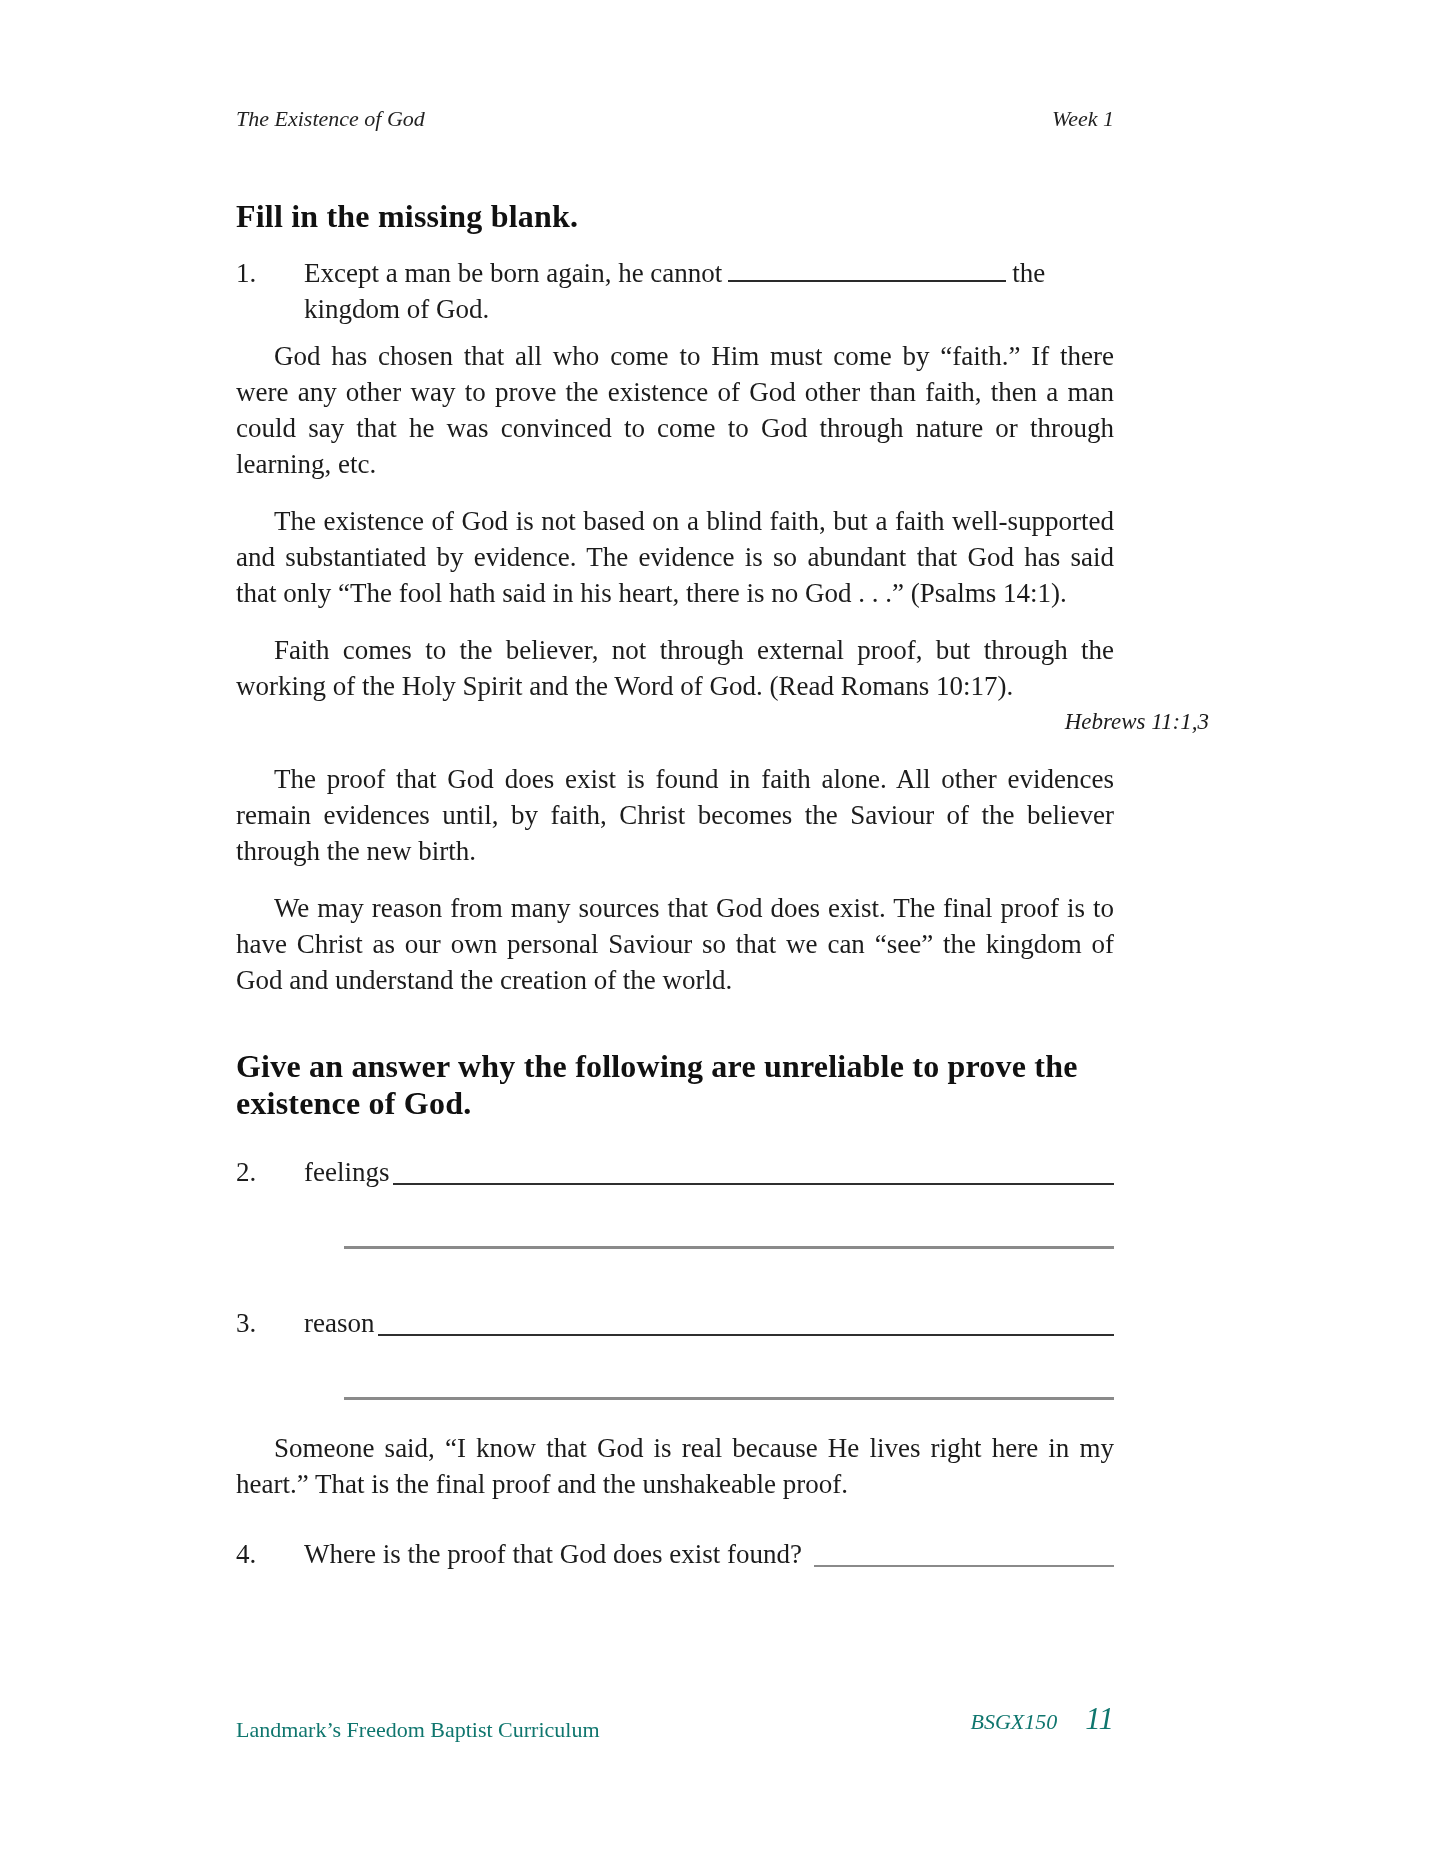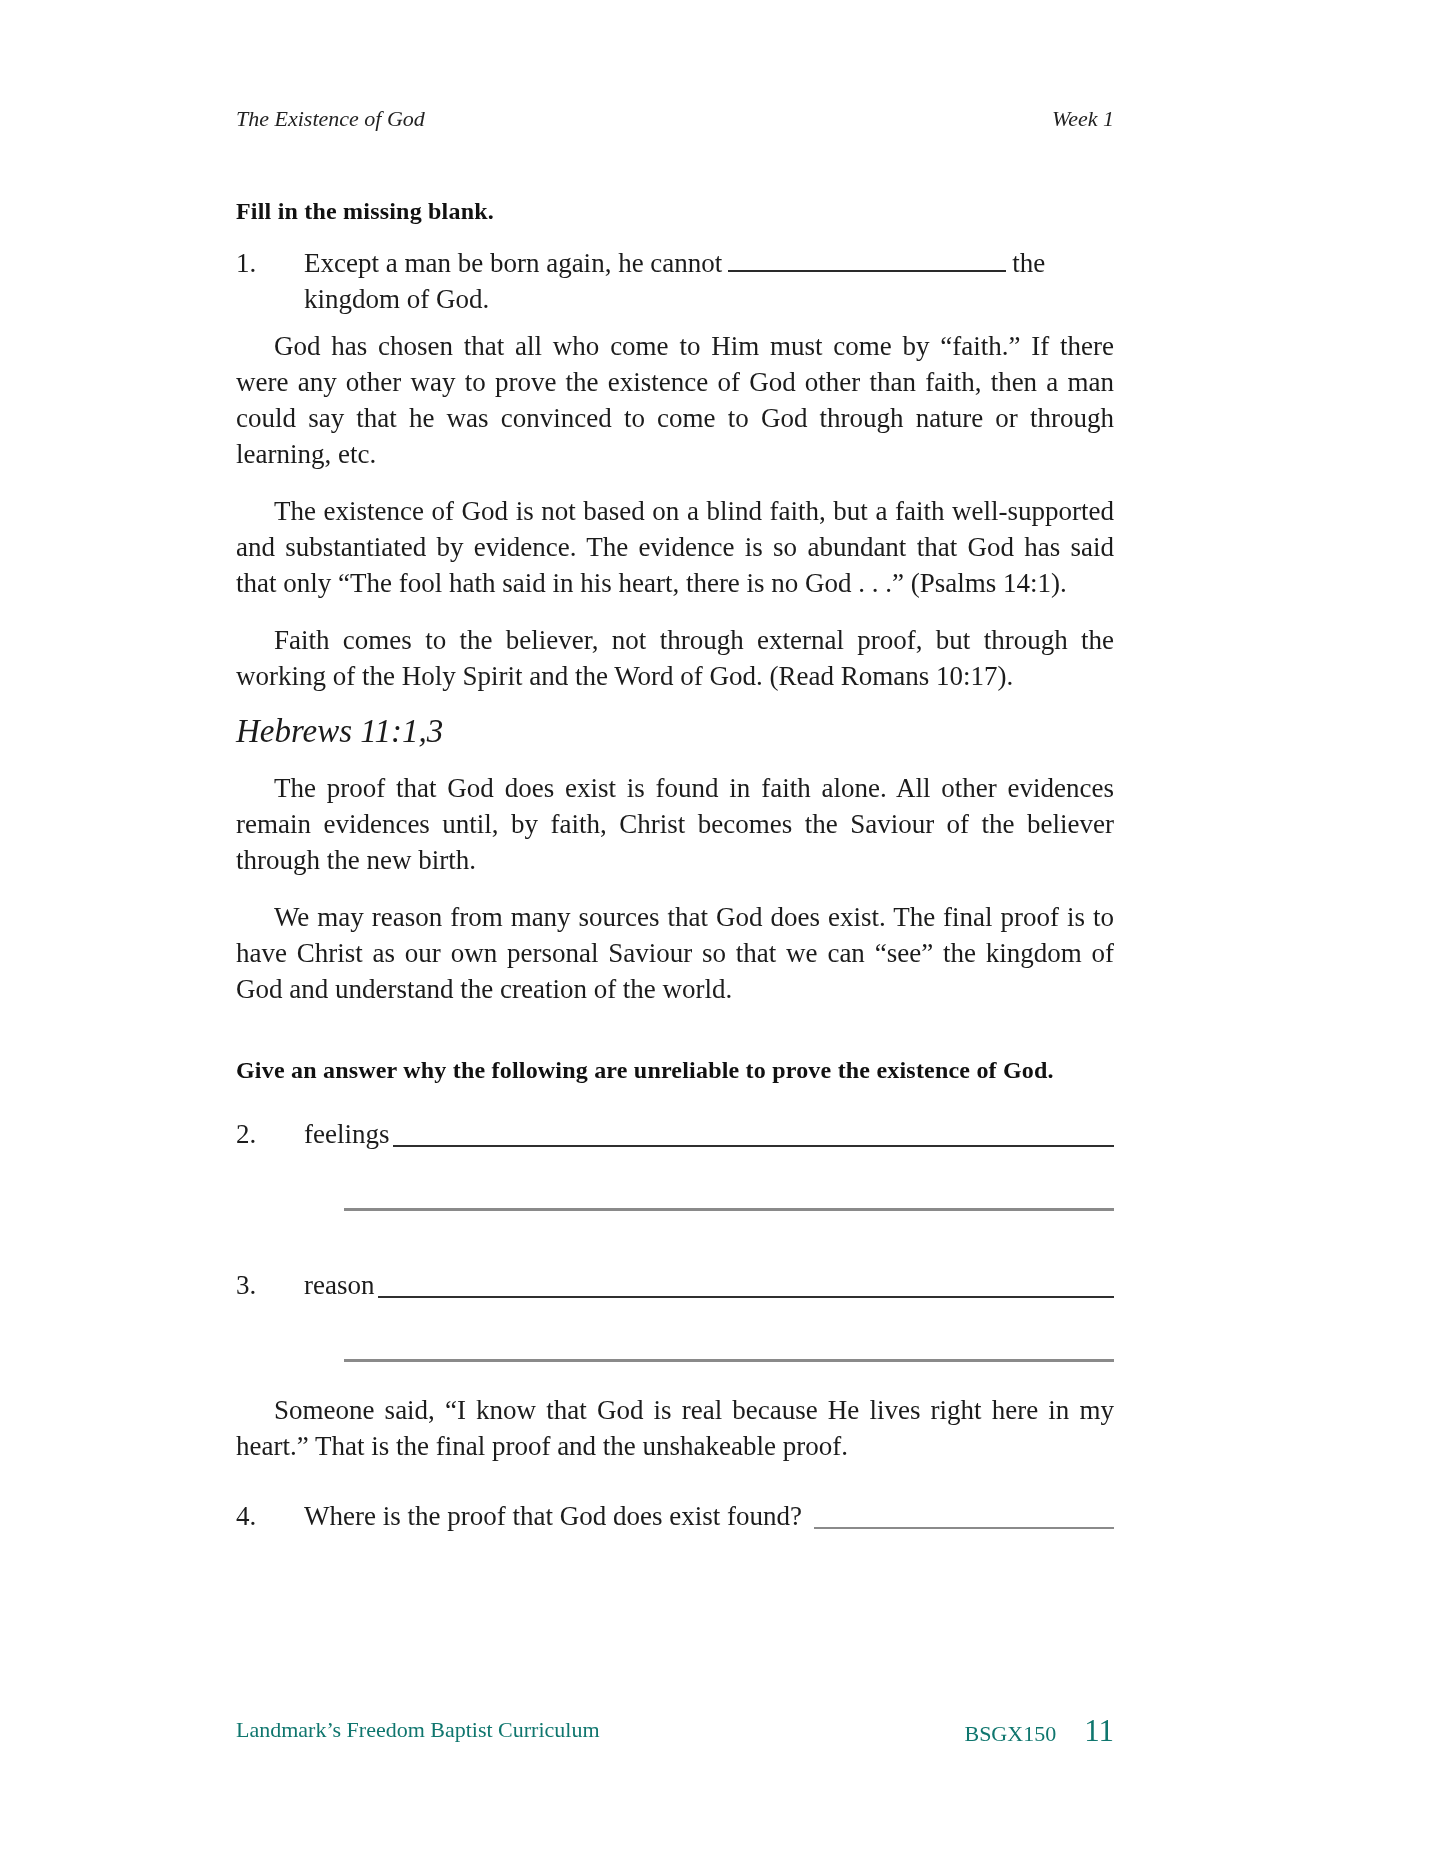--- a/index.html
+++ b/index.html
@@ -25,21 +25,21 @@
     display: flex;
     justify-content: space-between;
     align-items: baseline;
     font-style: italic;
     font-size: 22px;
     color: #222;
   }
 
   .section-heading {
     font-weight: bold;
-    font-size: 24px;
+    font-size: 32px;
     margin-top: 66px;
     color: #111;
     letter-spacing: 0.2px;
   }
   .section-heading.second { margin-top: 50px; }
 
   
   .question-block {
     position: relative;
     padding-left: 68px;
@@ -72,26 +72,26 @@
   .quote-block {
     margin-top: 23px;
     padding-left: 62px;
     width: 975px;
     font-size: 27px;
     line-height: 36px;
     text-align: left;
   }
   .quote-citation {
     font-style: italic;
-    text-align: left;
-    font-size: 33px;
+    text-align: right;
+    font-size: 23px;
     line-height: 36px;
     padding-right: 2px;
     width: 975px;
-    margin-top: 19px;
+    margin-top: 0;
   }
 
   
   .answer-row {
     display: flex;
     align-items: baseline;
     margin-top: 32px;
     font-size: 27px;
     line-height: 36px;
   }
@@ -128,22 +128,22 @@
     color: #0f766e;
   }
   .footer-center {
     position: absolute;
     left: 0; right: 0;
     text-align: center;
     bottom: 6px;
   }
   .footer-left { position: absolute; left: 0; bottom: 6px; }
   .footer-right {
-    position: absolute; right: 0; bottom: 0;
-    display: flex; align-items: baseline; gap: 28px;
+    position: absolute; right: 0; bottom: 12px;
+    display: flex; align-items: baseline; gap: 28px; font-style: italic;
   }
   .footer-page-number { font-size: 31px; }
 </style>
 </head>
 <body>
 
 <div class="page">
   <div class="content">
 
     <div class="running-header">

